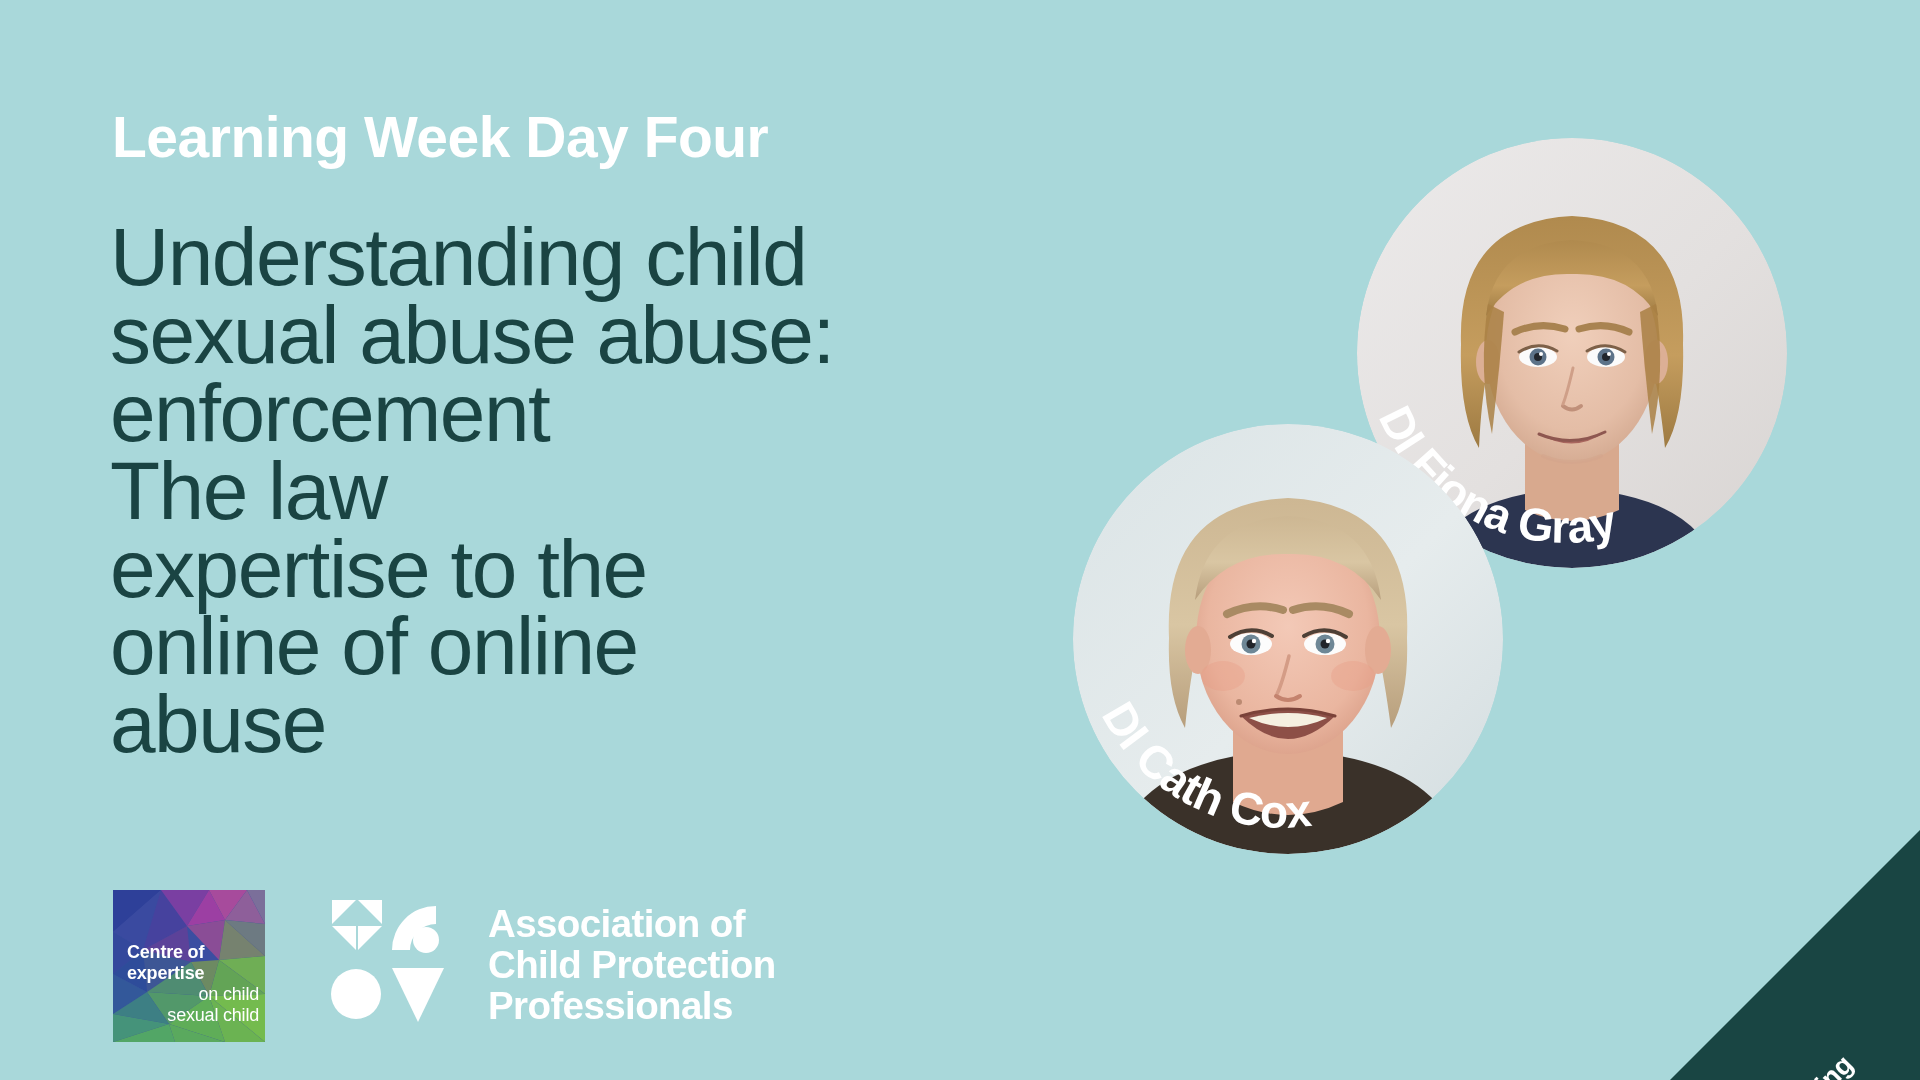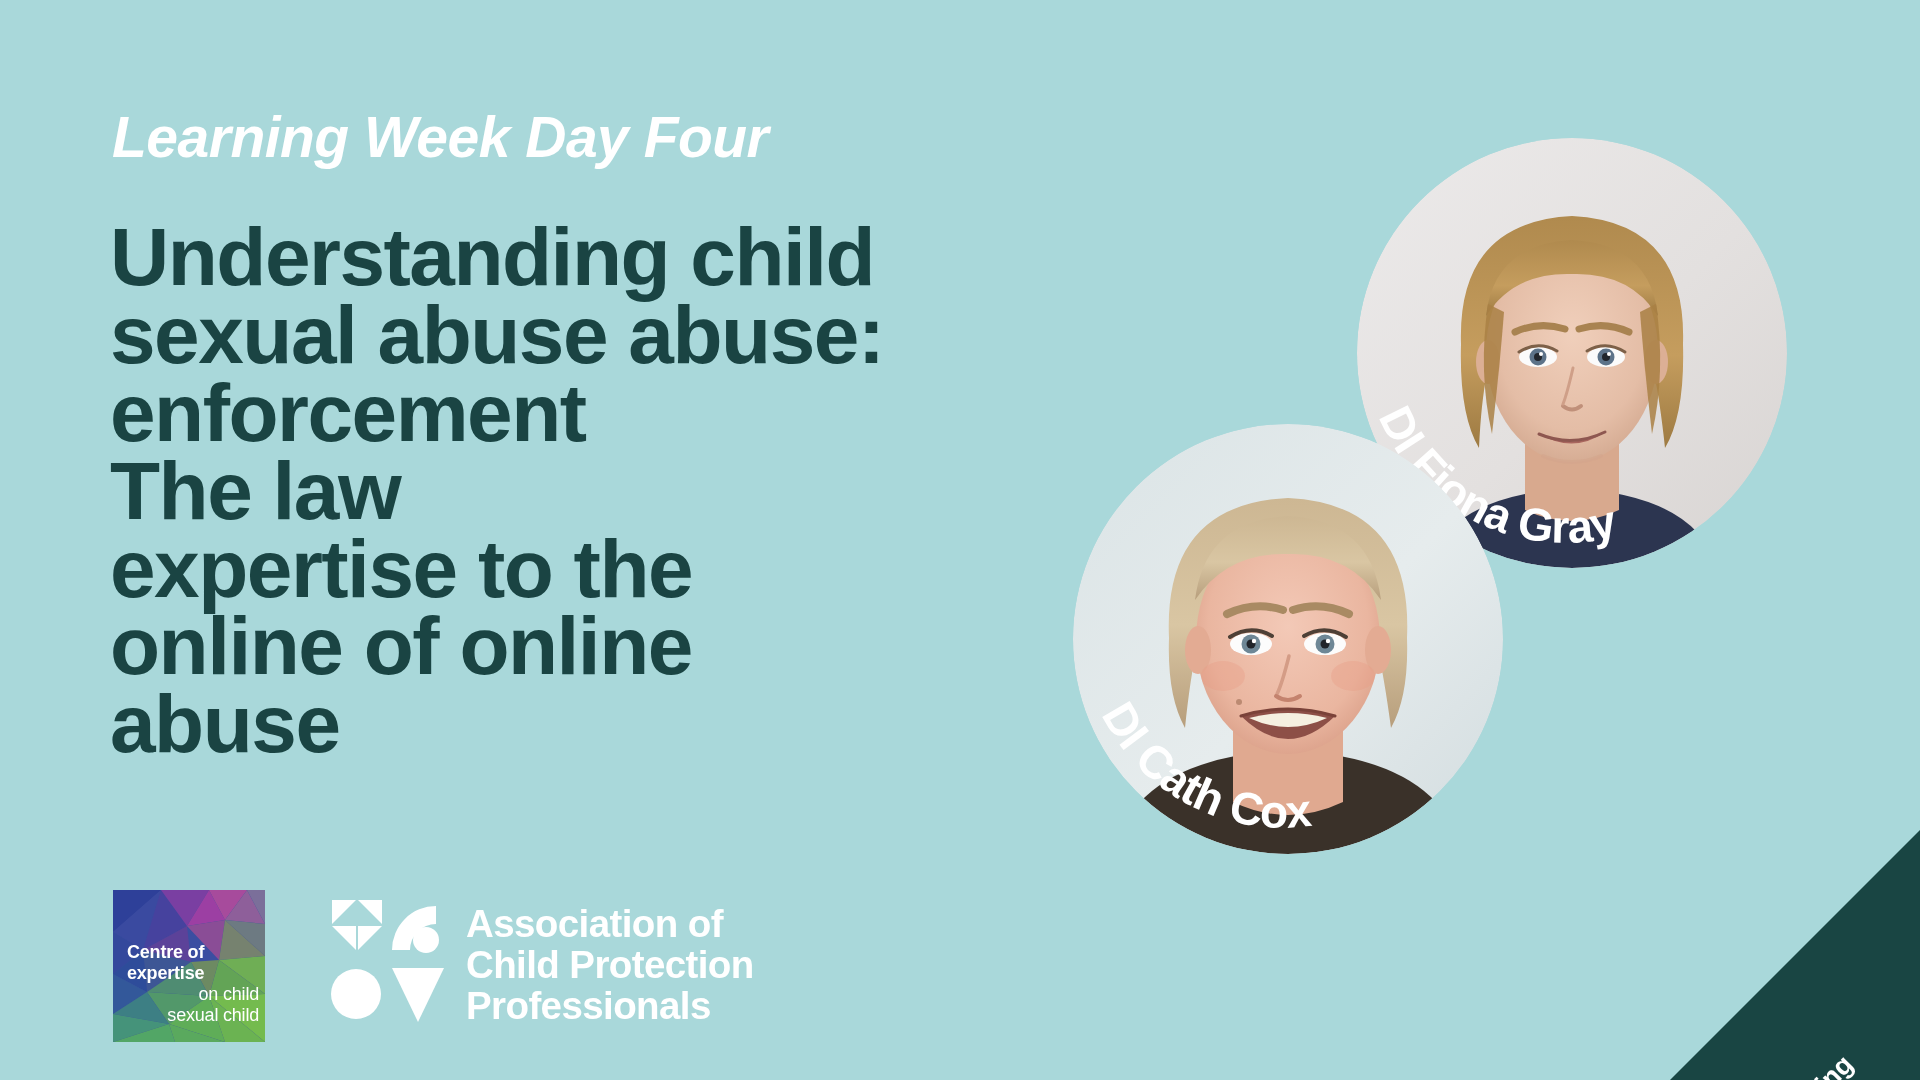--- a/index.html
+++ b/index.html
@@ -24,31 +24,30 @@
   #eyebrow {
     position:absolute;
     left:112px;
     top:108px;
     font-size:57px;
     font-weight:bold;
     color:#ffffff;
     letter-spacing:-0.5px;
     line-height:1.05;
     white-space:nowrap;
-    font-style:italic;
   }
 
   
   #title {
     position:absolute;
     left:110px;
     top:218px;
     width:820px;
     font-size:82px;
-    font-weight:bold;
+    font-weight:normal;
     color:#1a4443;
     line-height:0.95;
     letter-spacing:-1.5px;
   }
   #title .tline { display:block; }
 
   
   #csa-logo {
     position:absolute;
     left:113px;
@@ -71,21 +70,21 @@
   #csa-logo-text .b { font-weight:bold; display:block; }
   #csa-logo-text .n { font-weight:normal; display:block;text-align:right; }
 
   
   #acp-logo {
     position:absolute;
     left:330px;
     top:898px;
     display:flex;
     align-items:flex-start;
-    gap:18px;
+    gap:40px;
     justify-content:center;
   }
   #acp-mark { width:118px; height:126px; display:block; flex:none; }
   #acp-words {
     color:#ffffff;
     font-size:38.5px;
     font-weight:bold;
     line-height:1.06;
     letter-spacing:-0.6px;
     padding-top:6px;

